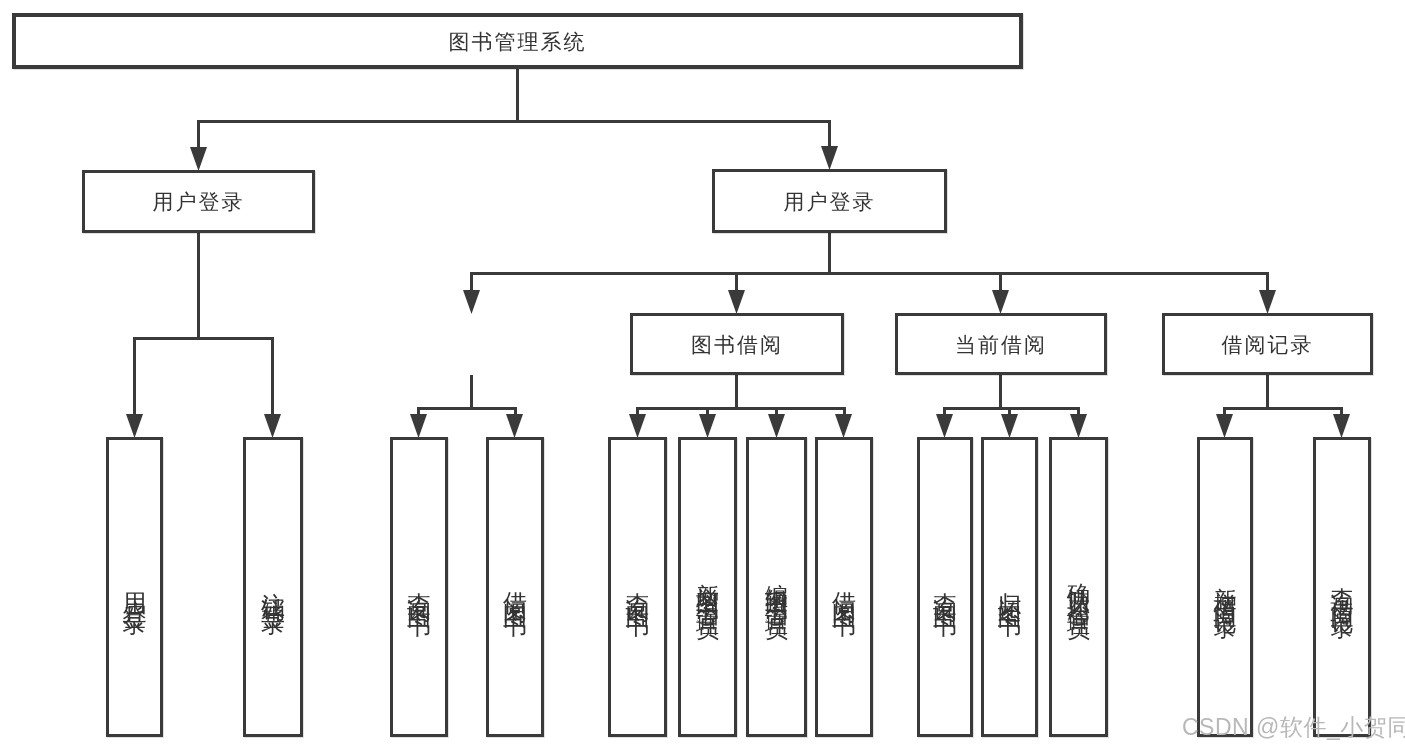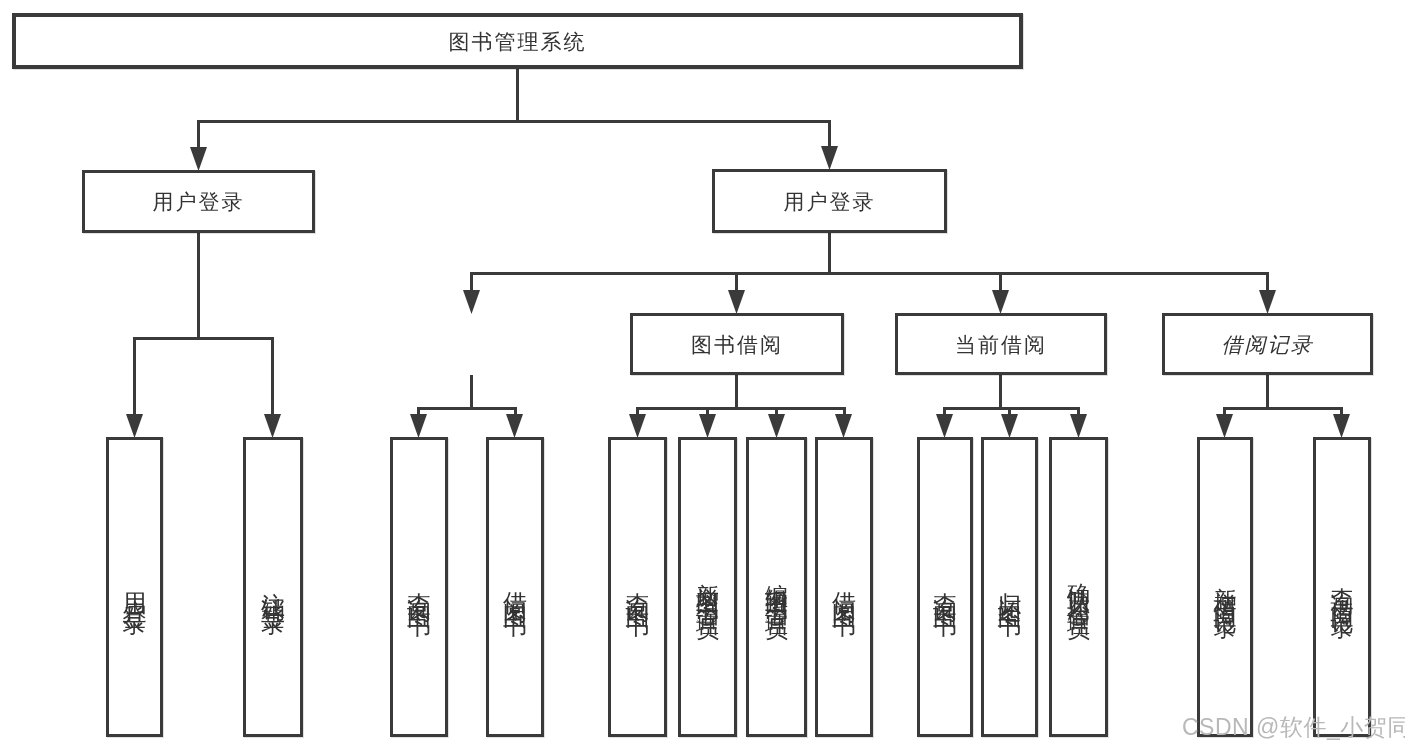--- a/index.html
+++ b/index.html
@@ -44,21 +44,21 @@
   }
   .leaf { top: 437px; height: 300px; }
 
   #n-root { left: 12px;  top: 13px;  width: 1011px; height: 56px; border-width: 4px; }
   #n-login{ left: 82px;  top: 170px; width: 233px;  height: 63px; }
   #n-mgmt { left: 712px; top: 169px; width: 235px;  height: 64px; }
 
   #n-l3-1 { left: 366px;  top: 313px; width: 211px; height: 62px; }
   #n-l3-2 { left: 630px;  top: 313px; width: 214px; height: 62px; }
   #n-l3-3 { left: 895px;  top: 313px; width: 212px; height: 62px; }
-  #n-l3-4 { left: 1162px; top: 313px; width: 211px; height: 62px; font-style: italic; }
+  #n-l3-4 { left: 1162px; top: 313px; width: 211px; height: 62px; }
 
   #n-u1 { left: 106px;  width: 57px; }
   #n-u2 { left: 243px;  width: 60px; }
   #n-n1 { left: 390px;  width: 58px; }
   #n-n2 { left: 486px;  width: 58px; }
   #n-b1 { left: 608px;  width: 59px; }
   #n-b2 { left: 678px;  width: 59px; font-size: 23px; letter-spacing: 5px; }
   #n-b3 { left: 746px;  width: 61px; font-size: 23px; letter-spacing: 5px; }
   #n-b4 { left: 815px;  width: 58px; }
   #n-c1 { left: 917px;  width: 56px; }

